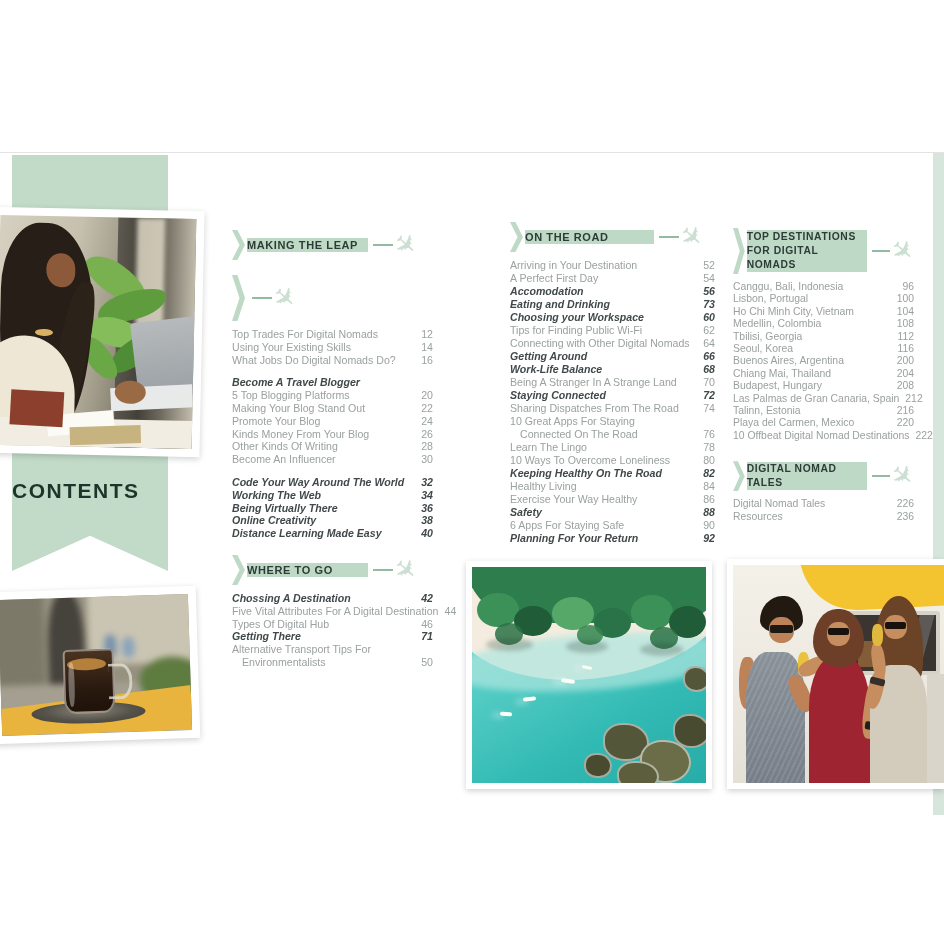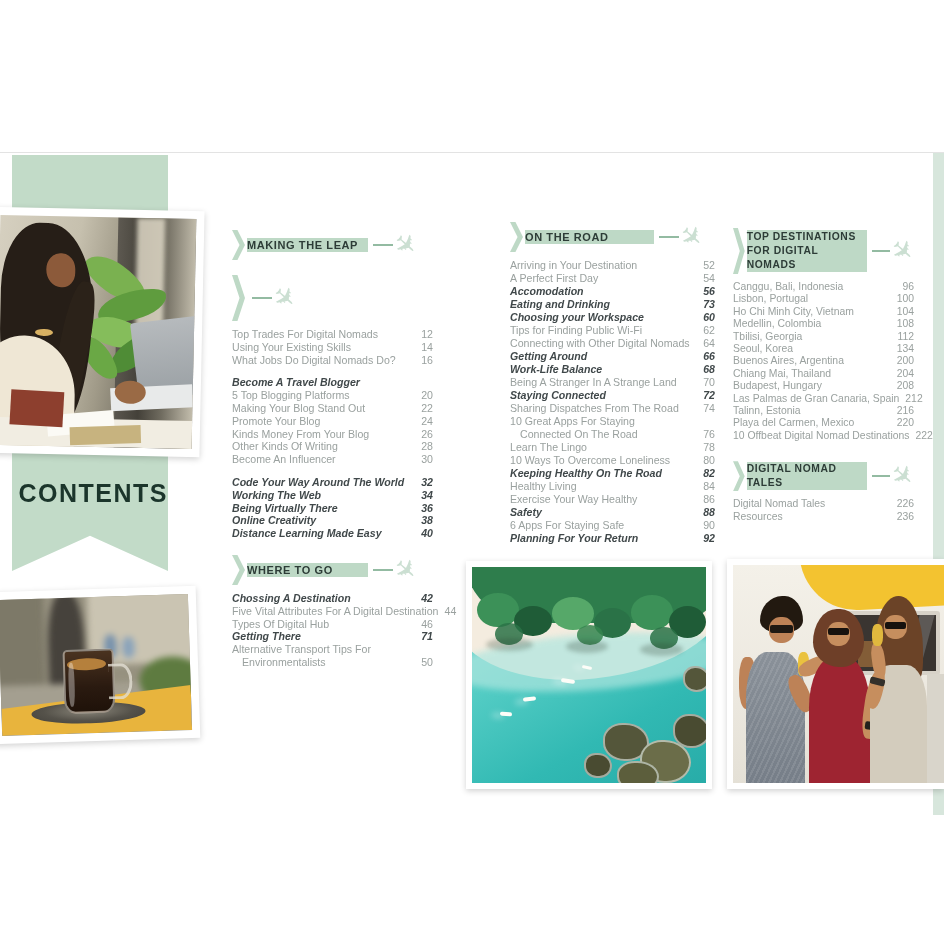--- a/index.html
+++ b/index.html
@@ -6,22 +6,22 @@
   #canvas{position:relative;width:944px;height:944px;background:#ffffff;overflow:hidden;
           font-family:"Liberation Sans",sans-serif;}
 
   
   .topline{position:absolute;left:0;top:152px;width:944px;height:1px;background:#e3e3e3;}
   .rightstrip{position:absolute;left:933px;top:153px;width:11px;height:662px;background:#d7e6dc;}
 
   
   .ribbon{position:absolute;left:12px;top:155px;width:156px;height:416px;background:#c2dbc8;
           clip-path:polygon(0 0,100% 0,100% 100%,50% 91.5%,0 100%);}
-  .contents{position:absolute;left:12px;top:479px;width:156px;text-align:right;
-            font-size:25px;font-weight:bold;letter-spacing:1.5px;color:#1b352b;}
+  .contents{position:absolute;left:12px;top:479px;width:156px;text-align:left;
+            font-size:21px;font-weight:bold;letter-spacing:1.5px;color:#1b352b;}
 
   
   .photo{position:absolute;background:#ffffff;box-shadow:0 2px 6px rgba(0,0,0,.18);}
   .photo .inner{position:absolute;overflow:hidden;}
   .layer{position:absolute;}
 
   .photo1{left:-10px;top:209px;width:212px;height:246px;transform:rotate(1.2deg);}
   .photo1 .inner{left:8px;top:8px;right:8px;bottom:8px;
      background:linear-gradient(100deg,#d6d0c0 0%,#c6c0ae 35%,#a09a88 55%,#6e6a5e 75%,#8f8b7d 100%);}
   .p1-win{right:0;top:0;width:40%;height:100%;background:linear-gradient(90deg,#55514a 0%,#3f3c35 30%,#6e6a5e 60%,#c9c3b2 100%);opacity:.9;}
@@ -527,21 +527,21 @@
           <div class="entry">
             <span class="elabel">Medellin, Colombia</span>
             <span class="epage">108</span>
           </div>
           <div class="entry">
             <span class="elabel">Tbilisi, Georgia</span>
             <span class="epage">112</span>
           </div>
           <div class="entry">
             <span class="elabel">Seoul, Korea</span>
-            <span class="epage">134</span>
+            <span class="epage">116</span>
           </div>
           <div class="entry">
             <span class="elabel">Buenos Aires, Argentina</span>
             <span class="epage">200</span>
           </div>
           <div class="entry">
             <span class="elabel">Chiang Mai, Thailand</span>
             <span class="epage">204</span>
           </div>
           <div class="entry">

